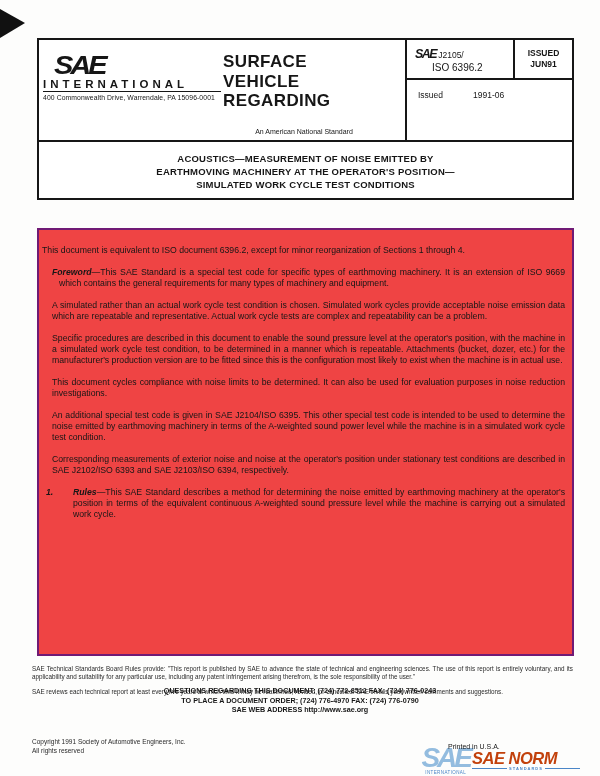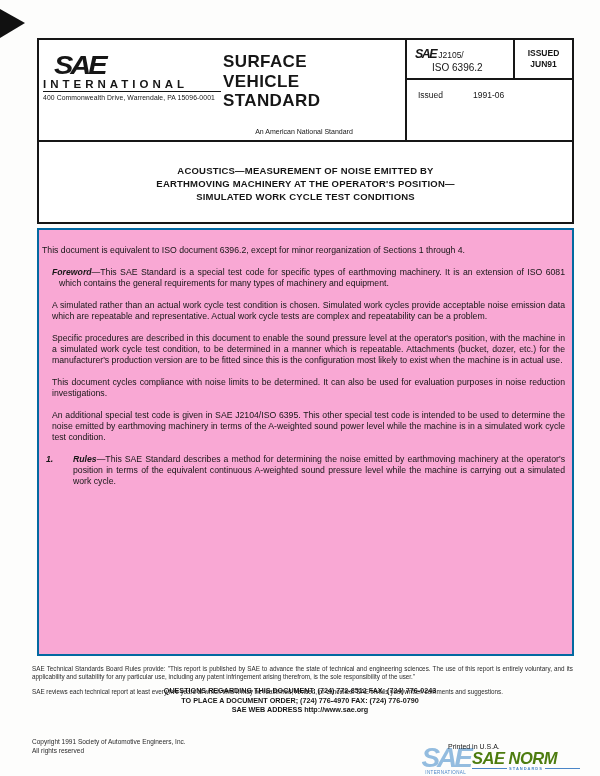--- a/index.html
+++ b/index.html
@@ -32,28 +32,28 @@
   .ref-cell{flex:1;padding:7px 0 0 8px;}
   .ref-line1{display:flex;align-items:baseline;}
   .sae-small{font-size:12.5px;font-weight:bold;font-style:italic;letter-spacing:-1.5px;margin-right:2px;}
   .ref-num{font-size:8.5px;font-weight:normal;}
   .ref-line2{font-size:10px;font-weight:normal;padding-left:17px;margin-top:1px;}
   .issued-cell{width:59px;border-left:2px solid #161616;font-weight:bold;font-size:8.5px;
     text-align:center;padding-top:8px;line-height:10.5px;box-sizing:border-box;}
   .issued-row{display:flex;padding:10px 0 0 11px;font-size:8.5px;}
   .issued-date{margin-left:30px;}
   
-  .title-box{position:absolute;left:37px;top:140px;width:537px;height:84px;
+  .title-box{position:absolute;left:37px;top:140px;width:537px;height:60px;
     border:2px solid #161616;box-sizing:border-box;background:#fff;
     display:flex;align-items:center;justify-content:center;}
   .doc-title{font-size:9.5px;font-weight:bold;line-height:13px;text-align:center;
     letter-spacing:.2px;padding-top:2px;}
   
   .body-box{position:absolute;left:37px;top:228px;width:537px;height:428px;
-    border:2px solid #0369a1;box-sizing:border-box;background:#f9a8d4;
+    border:2px solid #701a75;box-sizing:border-box;background:#ef4444;
     padding:15px 7px 0 2px;font-size:8.7px;line-height:11px;}
   .body-box p{margin:0 0 11px 11px;text-align:justify;}
   p.no-indent{margin-left:1px;}
   p.foreword{margin-left:18px;text-indent:-7px;}
   .lead{font-weight:bold;font-style:italic;margin-top:27px;}
   p.scope{margin-left:32px;position:relative;}
   .scope-num{position:absolute;left:-27px;top:0;font-weight:bold;font-style:italic;}
   
   .legal1{position:absolute;left:32px;top:665px;width:541px;font-size:6.3px;
     line-height:8px;text-align:justify;color:#2a2a2a;}
@@ -82,21 +82,21 @@
     <div class="logo-row">
       <span class="sae-logo">SAE</span>
     </div>
     <div class="international">INTERNATIONAL</div>
     <div class="addr-rule"></div>
     <div class="address">400 Commonwealth Drive, Warrendale, PA 15096-0001</div>
   </div>
   <div class="h-mid">
     <div class="doc-type pre">SURFACE
 VEHICLE
-STANDARD</div>
+REGARDING</div>
     <div class="ans">An American National Standard</div>
   </div>
   <div class="h-right">
     <div class="ref-row">
       <div class="ref-cell">
         <div class="ref-line1">
           <span class="sae-small">SAE</span>
           <span class="ref-num">J2105/</span>
         </div>
         <div class="ref-line2">ISO 6396.2</div>
@@ -112,25 +112,26 @@
 </div>
 
 <div class="title-box">
   <div class="doc-title pre">ACOUSTICS—MEASUREMENT OF NOISE EMITTED BY
 EARTHMOVING MACHINERY AT THE OPERATOR'S POSITION—
 SIMULATED WORK CYCLE TEST CONDITIONS</div>
 </div>
 
 <div class="body-box">
   <p class="no-indent">This document is equivalent to ISO document 6396.2, except for minor reorganization of Sections 1 through 4.</p>
-  <p class="foreword"><span class="lead">Foreword</span><span>—This SAE Standard is a special test code for specific types of earthmoving machinery. It is an extension of ISO 6081 which contains the general requirements for many types of machinery and equipment.</span></p>
+  <p class="foreword"><span class="lead">Foreword</span><span>—This SAE Standard is a special test code for specific types of earthmoving machinery. It is an extension of ISO 9669 which contains the general requirements for many types of machinery and equipment.</span></p>
   <p>A simulated rather than an actual work cycle test condition is chosen. Simulated work cycles provide acceptable noise emission data which are repeatable and representative. Actual work cycle tests are complex and repeatability can be a problem.</p>
   <p>Specific procedures are described in this document to enable the sound pressure level at the operator's position, with the machine in a simulated work cycle test condition, to be determined in a manner which is repeatable. Attachments (bucket, dozer, etc.) for the manufacturer's production version are to be fitted since this is the configuration most likely to exist when the machine is in actual use.</p>
   <p>This document cycles compliance with noise limits to be determined. It can also be used for evaluation purposes in noise reduction investigations.</p>
   <p>An additional special test code is given in SAE J2104/ISO 6395. This other special test code is intended to be used to determine the noise emitted by earthmoving machinery in terms of the A-weighted sound power level while the machine is in a simulated work cycle test condition.</p>
+  <p>Corresponding measurements of exterior noise and noise at the operator's position under stationary test conditions are described in SAE J2102/ISO 6393 and SAE J2103/ISO 6394, respectively.</p>
   <p class="scope"><span class="scope-num">1.</span><span class="lead">Rules</span><span>—This SAE Standard describes a method for determining the noise emitted by earthmoving machinery at the operator's position in terms of the equivalent continuous A-weighted sound pressure level while the machine is carrying out a simulated work cycle.</span></p>
 </div>
 
 <div class="legal1">SAE Technical Standards Board Rules provide: "This report is published by SAE to advance the state of technical and engineering sciences. The use of this report is entirely voluntary, and its applicability and suitability for any particular use, including any patent infringement arising therefrom, is the sole responsibility of the user."</div>
 <div class="legal2">SAE reviews each technical report at least every five years at which time it may be reaffirmed, revised, or cancelled. SAE invites your written comments and suggestions.</div>
 <div class="contact">
   <div>QUESTIONS REGARDING THIS DOCUMENT: (724) 772-8512 FAX: (724) 776-0243</div>
   <div>TO PLACE A DOCUMENT ORDER; (724) 776-4970 FAX: (724) 776-0790</div>
   <div>SAE WEB ADDRESS  http://www.sae.org</div>
 </div>
@@ -138,20 +139,20 @@
   <div>Copyright 1991 Society of Automotive Engineers, Inc.</div>
   <div>All rights reserved</div>
 </div>
 <div class="printed">Printed in U.S.A.</div>
 <div class="norm-logo">
   <div class="norm-sae-block">
     <div class="norm-sae" style="color: rgb(147, 188, 223);">SAE</div>
     <div class="norm-intl" style="color: rgb(74, 134, 200);">INTERNATIONAL</div>
   </div>
   <div class="norm-right">
-    <div class="norm-name" style="color: #4d7c0f;">SAE NORM</div>
+    <div class="norm-name" style="color: #c2410c;">SAE NORM</div>
     <div class="norm-sub-row" style="color: rgb(74, 134, 200);">
       <span class="norm-dash" style="color: rgb(74, 134, 200); border-top-color: rgb(74, 134, 200);"></span>
       <span class="norm-sub" style="color: rgb(74, 134, 200);">STANDARDS</span>
       <span class="norm-dash" style="color: rgb(74, 134, 200); border-top-color: rgb(74, 134, 200);"></span>
     </div>
   </div>
 </div>
 
 </body></html>

